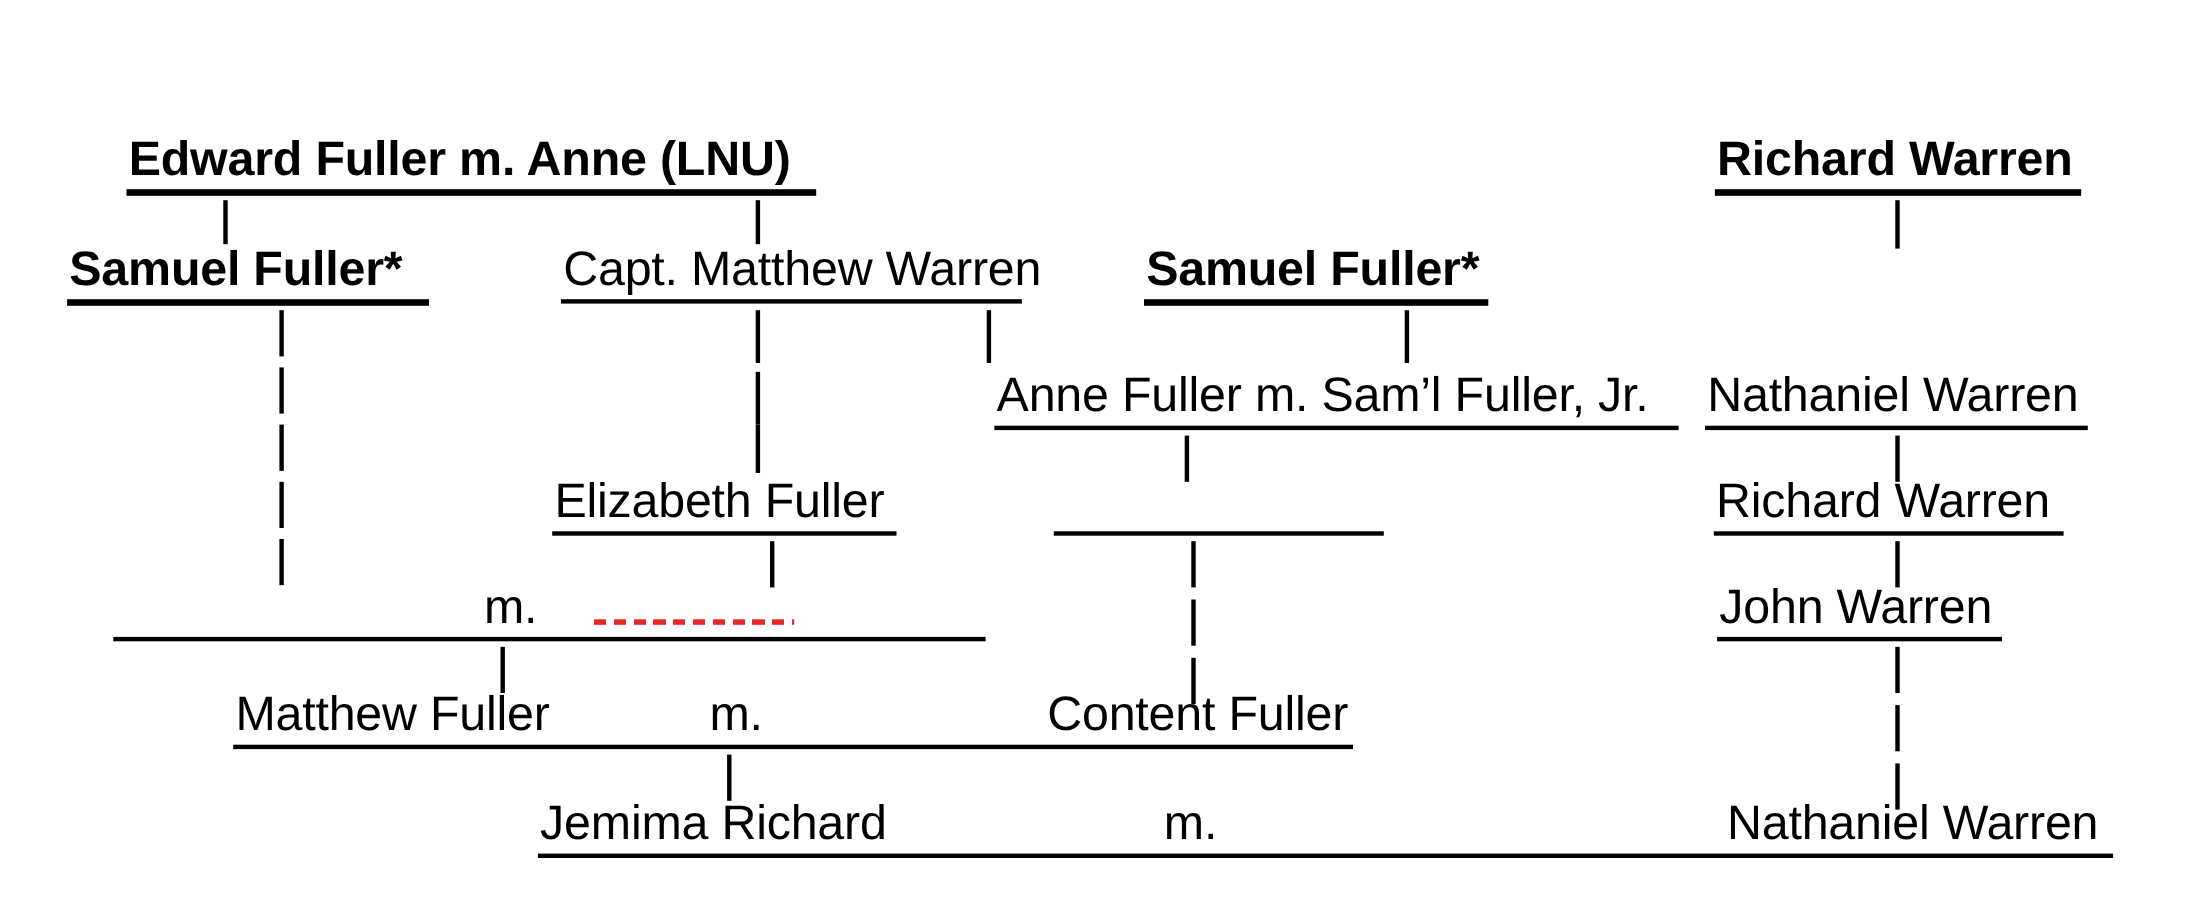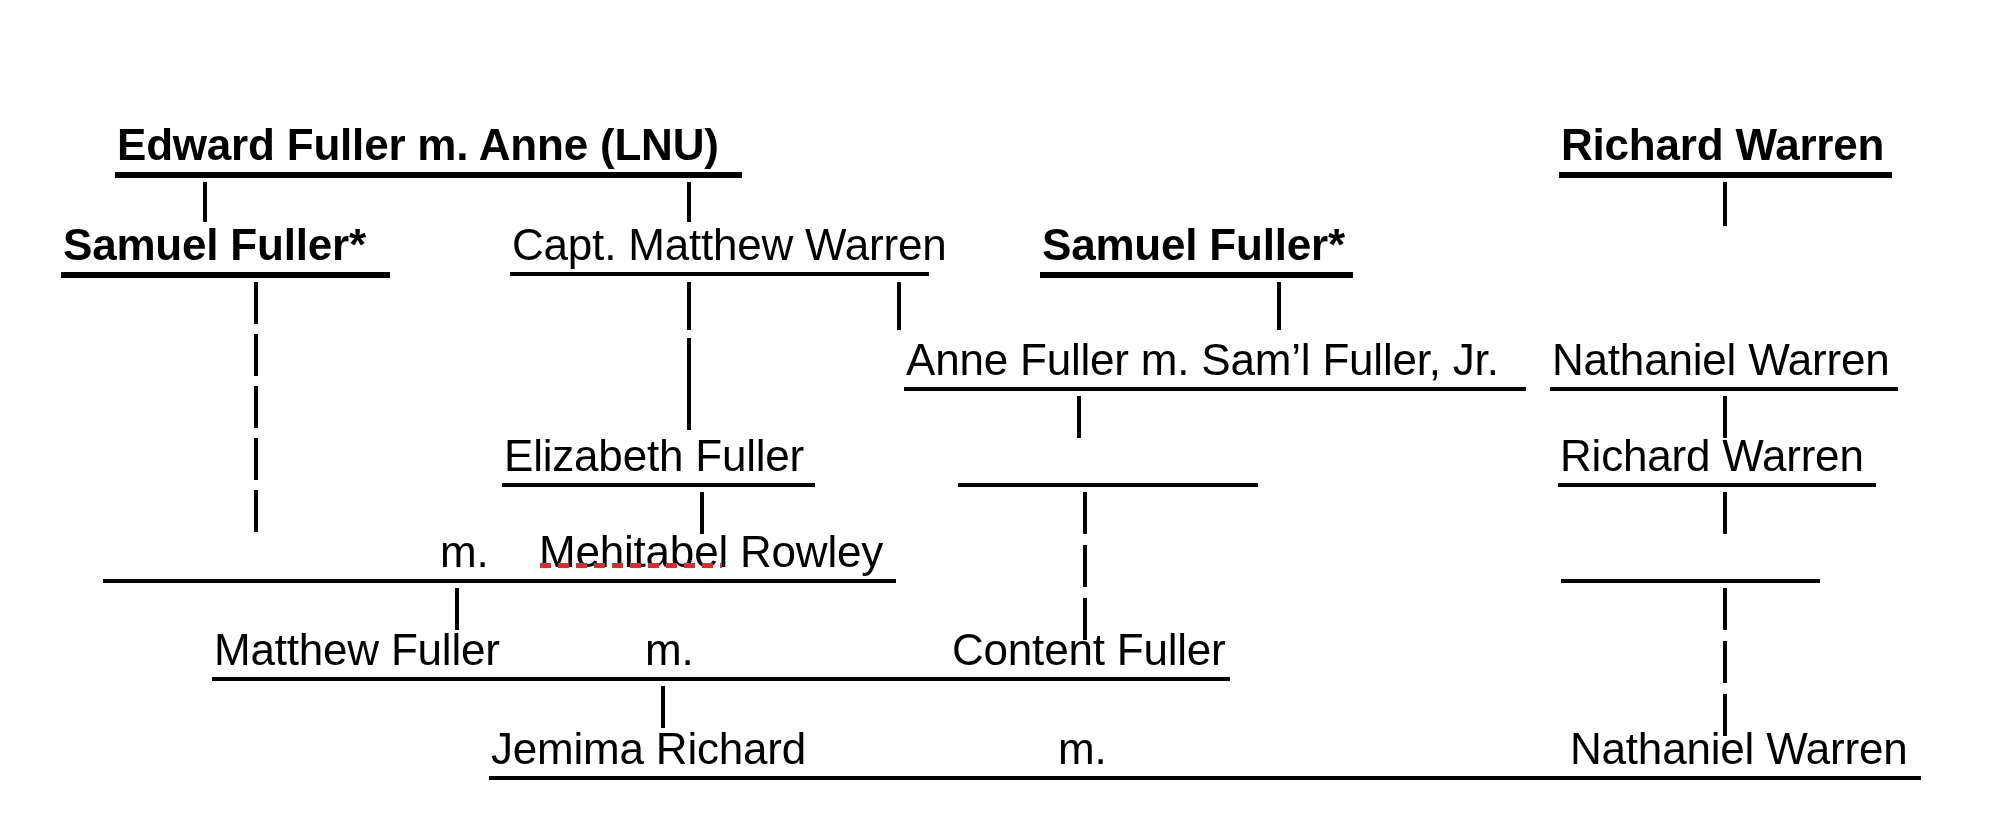--- a/index.html
+++ b/index.html
@@ -112,25 +112,25 @@
 
   <div class="vseg" style="left:687px; top:386px; height:44px;"></div>
   <div class="vseg" style="left:700px; top:492px; height:42px;"></div>
   <div class="vseg" style="left:1723px; top:492px; height:42px;"></div>
 
   <div class="vseg" style="left:1083px; top:492px; height:42px;"></div>
   <div class="vseg" style="left:1083px; top:545px; height:42px;"></div>
   <div class="vseg" style="left:1083px; top:598px; height:42px;"></div>
 
   <div class="node" style="left:440px; top:530px;">m.</div>
-  <div class="node" style="left:539px; top:530px;">Mehitabel Rowley</div>
 
   <div class="rule" style="left:103px; top:579px; width:793px;"></div>
   <div class="squiggle" style="left:540px; top:563px; width:182px;"></div>
 
+  <div class="node" style="left:1563px; top:530px;">John Warren</div>
   <div class="rule" style="left:1561px; top:579px; width:259px;"></div>
 
   <div class="vseg" style="left:455px; top:588px; height:42px;"></div>
 
   <div class="vseg" style="left:1723px; top:588px; height:42px;"></div>
   <div class="vseg" style="left:1723px; top:641px; height:42px;"></div>
   <div class="vseg" style="left:1723px; top:694px; height:42px;"></div>
 
   <div class="node" style="left:214px; top:628px;">Matthew Fuller</div>
   <div class="node" style="left:645px; top:628px;">m.</div>

